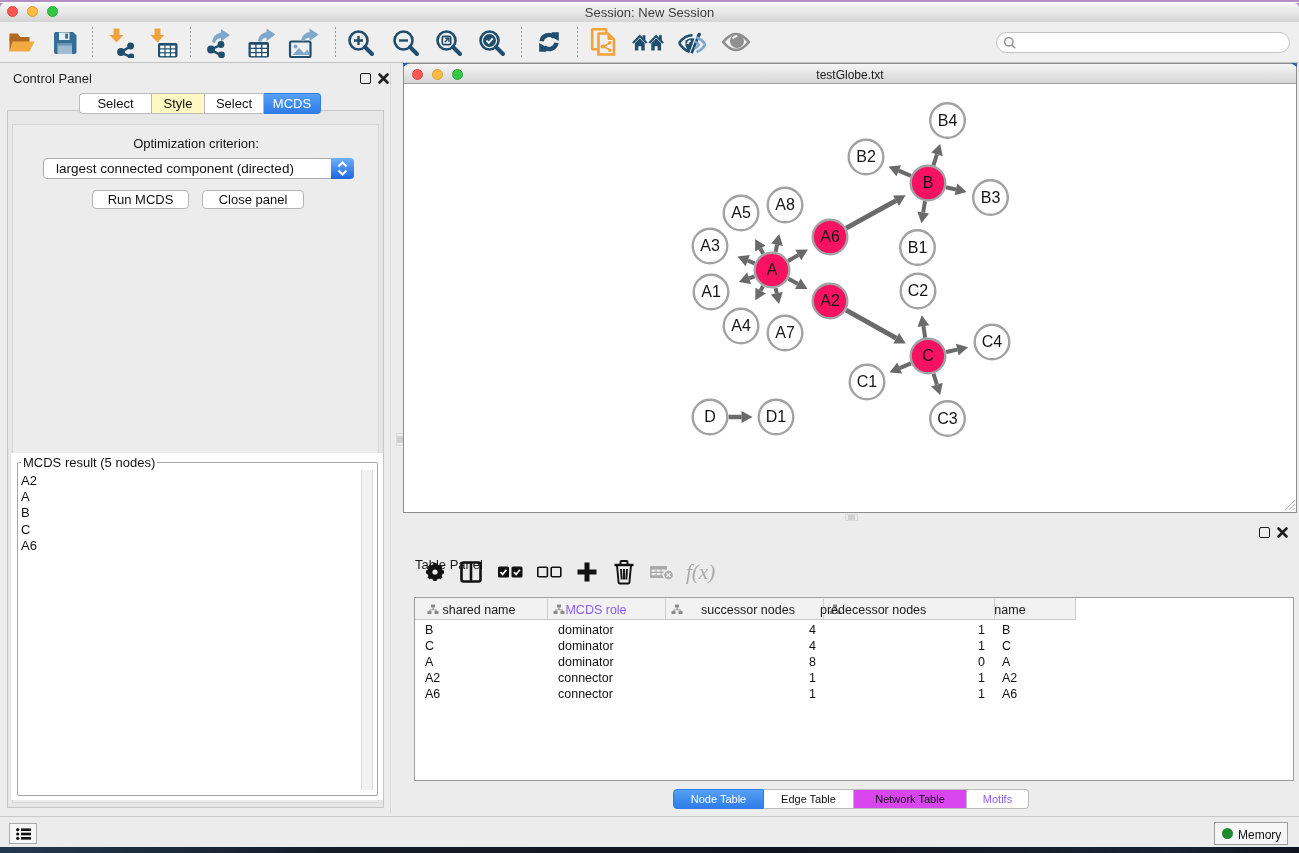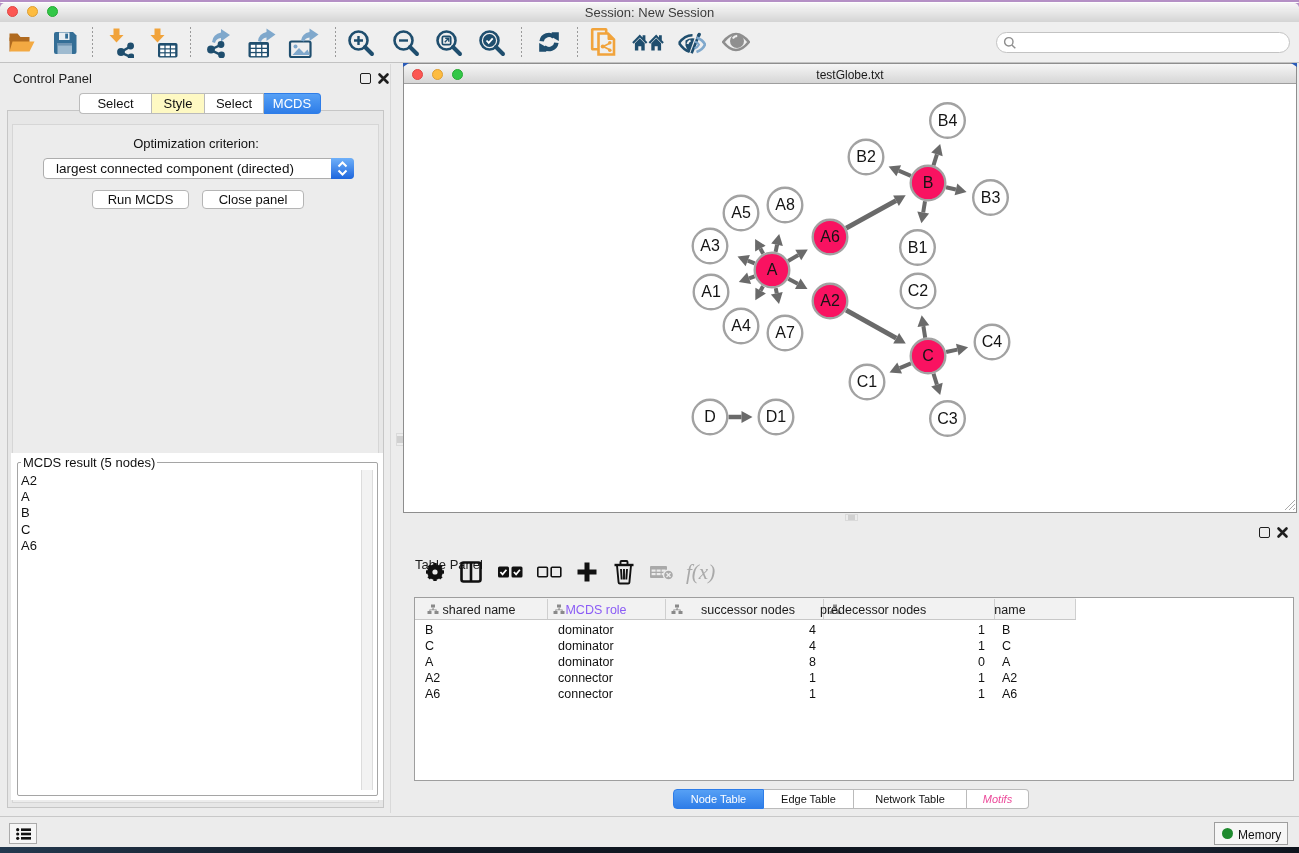--- a/index.html
+++ b/index.html
@@ -495,22 +495,22 @@
 <div class="abs" style="left:425px;top:687px;font-size:12.5px;color:#111;">A6</div>
 <div class="abs" style="left:558px;top:687px;font-size:12.5px;color:#111;">connector</div>
 <div class="abs" style="left:716px;top:687px;width:100px;text-align:right;font-size:12.5px;color:#111;">1</div>
 <div class="abs" style="left:885px;top:687px;width:100px;text-align:right;font-size:12.5px;color:#111;">1</div>
 <div class="abs" style="left:1002px;top:687px;font-size:12.5px;color:#111;">A6</div>
 
 
 <div class="abs" style="left:673px;top:789px;height:20px;display:flex;font-size:11px;">
   <div style="width:91px;background:linear-gradient(#56A0F5,#2E7DE8);border:1px solid #2E7DE8;border-radius:4px 0 0 4px;text-align:center;line-height:19px;color:#FFFFFF;">Node Table</div>
   <div style="width:90px;background:#FFFFFF;border:1px solid #BBBBBB;border-left:none;text-align:center;line-height:19px;color:#111;">Edge Table</div>
-  <div style="width:113px;background:#ffffff;border:1px solid #BBBBBB;border-left:none;text-align:center;line-height:19px;color:#111;">Network Table</div>
-  <div style="width:62px;background:#FFFFFF;border:1px solid #BBBBBB;border-left:none;border-radius:0 4px 4px 0;text-align:center;line-height:19px;color:#ec4899;font-style:italic;">Motifs</div>
+  <div style="width:113px;background:#d946ef;border:1px solid #BBBBBB;border-left:none;text-align:center;line-height:19px;color:#111;">Network Table</div>
+  <div style="width:62px;background:#FFFFFF;border:1px solid #BBBBBB;border-left:none;border-radius:0 4px 4px 0;text-align:center;line-height:19px;color:#8b5cf6;">Motifs</div>
 </div>
 
 
 <div class="abs" style="left:0;top:816px;width:1299px;height:33px;background:#ECECEC;border-top:1px solid #C8C8C8;"></div>
 <div class="abs" style="left:9px;top:823px;width:28px;height:21px;background:#F6F6F6;border:1px solid #ABABAB;"></div>
 <svg class="abs" style="left:16px;top:828px;" width="15" height="12" viewBox="0 0 15 12">
   <circle cx="1.7" cy="1.7" r="1.6" fill="#111"></circle>
                                       <rect x="5" y="0.4" width="10" height="2.6" fill="#111"></rect>
   <circle cx="1.7" cy="6" r="1.6" fill="#111"></circle>
                                       <rect x="5" y="4.7" width="10" height="2.6" fill="#111"></rect>

